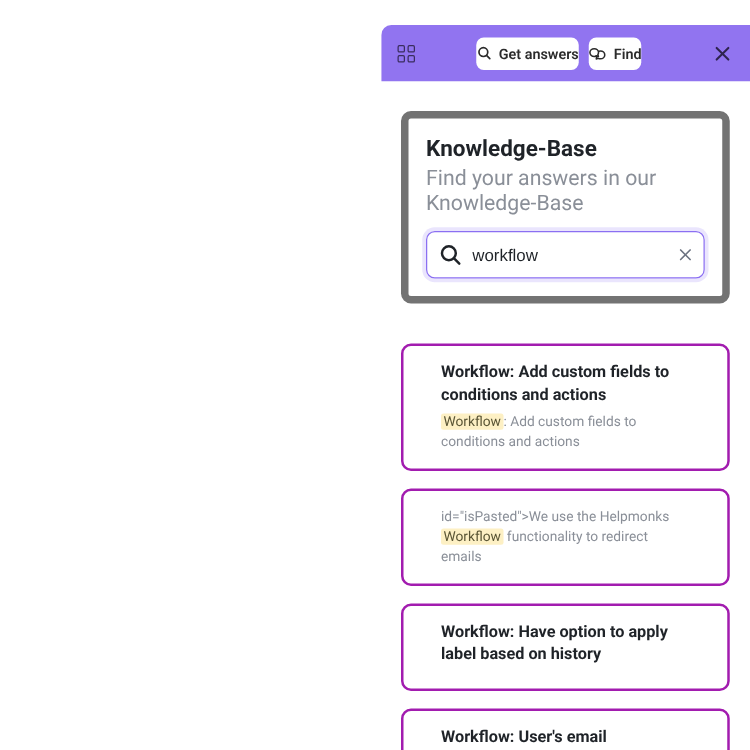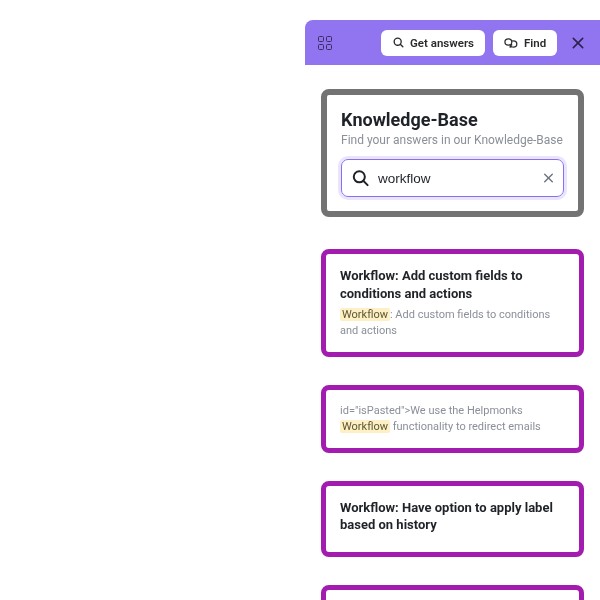--- a/index.html
+++ b/index.html
@@ -50,21 +50,21 @@
   }
   .header-spacer {
     flex: 0 0 30px;
   }
   .pill {
     background: #ffffff;
     border-radius: 6px;
     height: 26px;
     display: flex;
     align-items: center;
-    padding: 0 11px;
+    padding: 0 0;
     gap: 5px;
     font-size: 11.5px;
     font-weight: 600;
     color: #2b2b2b;
     cursor: pointer;
     white-space: nowrap;
   }
   .pill svg { flex-shrink: 0; }
   .close-btn {
     margin-left: auto;
@@ -87,21 +87,21 @@
     padding: 14px 14px 14px 14px;
     margin-bottom: 32px;
   }
   .kb-title {
     font-size: 18px;
     font-weight: 700;
     color: #1f2328;
     margin-bottom: 3px;
   }
   .kb-sub {
-    font-size: 12px;
+    font-size: 17px;
     color: #8a8f98;
     margin-bottom: 12px;
   }
   .search-wrap {
     position: relative;
     border: 1.5px solid #8b6ff2;
     border-radius: 7px;
     height: 38px;
     display: flex;
     align-items: center;
@@ -125,24 +125,24 @@
   }
   .search-clear {
     position: absolute;
     right: 8px;
     top: 50%;
     transform: translateY(-50%);
     color: #6b7280;
     cursor: pointer;
   }
   .result {
-    border: 5px solid #a21caf;
+    border: 2px solid #a21caf;
     border-radius: 8px;
-    padding: 13px 14px;
-    margin-bottom: 28px;
+    padding: 13px 30px;
+    margin-bottom: 14px;
     cursor: pointer;
   }
   .result-title {
     font-size: 13px;
     font-weight: 700;
     color: #1f2328;
     line-height: 1.35;
     margin-bottom: 5px;
   }
   .result-snippet {

